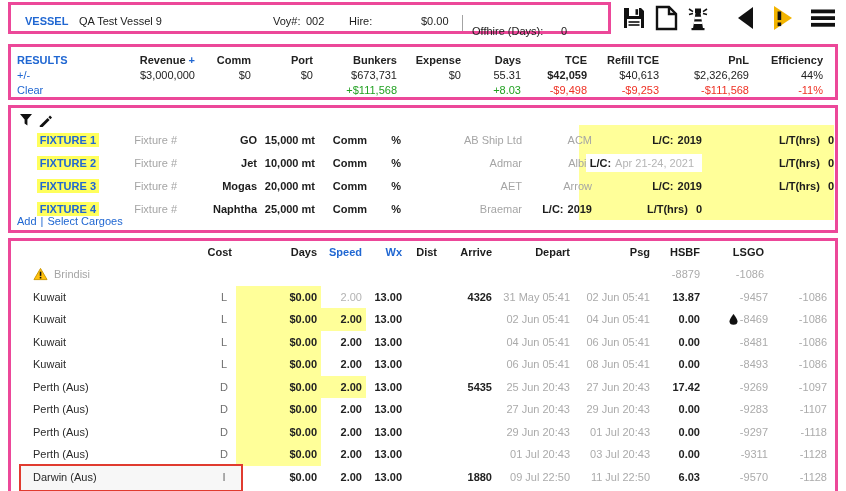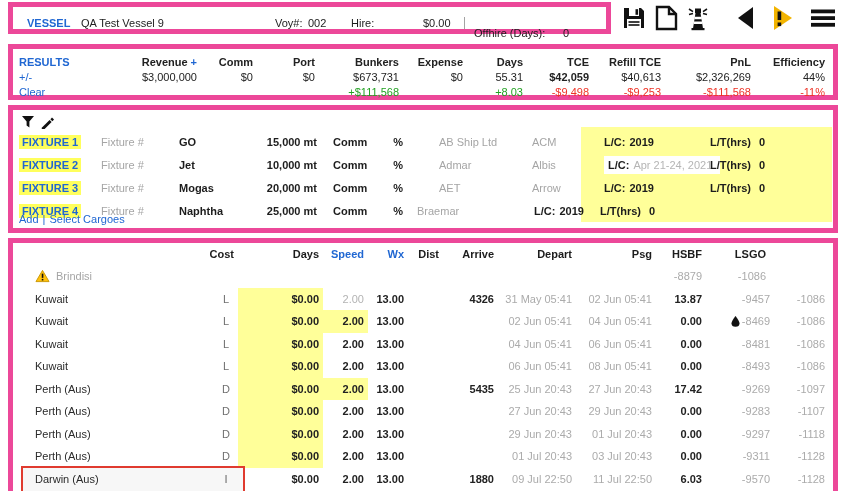--- a/index.html
+++ b/index.html
@@ -1,18 +1,18 @@
 <!DOCTYPE html>
 <html><head>
 <meta charset="utf-8">
 <style>
   html,body{margin:0;padding:0;background:#fff;}
   .screen{position:relative;width:846px;height:491px;overflow:hidden;background:#fff;
           font-family:"Liberation Sans",sans-serif;font-size:11px;color:#1c1c1c;}
-  .box{position:absolute;border:5px solid #ec4899;background:#fff;box-sizing:border-box;}
+  .box{position:absolute;border:3px solid #ec4899;background:#fff;box-sizing:border-box;}
   .bold{font-weight:bold;}
   .gray{color:#a5a5a5;}
   .green{color:#21a121;}
   .red{color:#ee3124;}
 
   
   .topbox{left:8px;top:2px;width:603px;height:32px;}
   .topbox span{position:absolute;top:10px;white-space:nowrap;}
   .v-label{left:14px;font-weight:bold;color:#2067d2;}
   .v-name{left:68px;color:#222;}
@@ -39,21 +39,21 @@
   .rcol .rvalue.bold{font-weight:bold;}
   .rcol .rdelta{line-height:15px;}
 
   
   .fixtures{left:8px;top:105px;width:830px;height:128px;}
   .fx-yellow{position:absolute;left:568px;top:17px;right:1px;height:95px;background:#ffff99;z-index:0;}
   .fx-tools{position:absolute;left:8px;top:5px;z-index:1;display:flex;gap:5px;}
   .fx-rows{position:absolute;left:6px;top:20px;right:1px;z-index:1;}
   .frow{display:grid;grid-template-columns:82px 78px 80px 58px 52px 40px 115px 70px 110px 1fr;
         height:23px;align-items:center;}
-  .frow>span{display:flex;align-items:center;height:100%;white-space:nowrap;}
+  .frow>span{display:flex;align-items:center;height:100%;white-space:nowrap;justify-content:flex-end;}
   .fx-label i{font-style:normal;background:#ffff5c;color:#2067d2;font-weight:bold;padding:1px 3px;}
   .fx-no{color:#a5a5a5;}
   .fx-cargo{font-weight:bold;}
   .fx-qty{justify-content:flex-end;font-weight:bold;}
   .fx-comm{padding-left:16px;font-weight:bold;}
   .fx-pct{justify-content:flex-end;padding-right:6px;font-weight:bold;}
   .fx-charterer{padding-left:30px;color:#a5a5a5;}
   .fx-broker{padding-left:8px;color:#a5a5a5;}
   .fx-lc{padding-left:10px;}
   .lc-inner{font-weight:bold;white-space:nowrap;}

